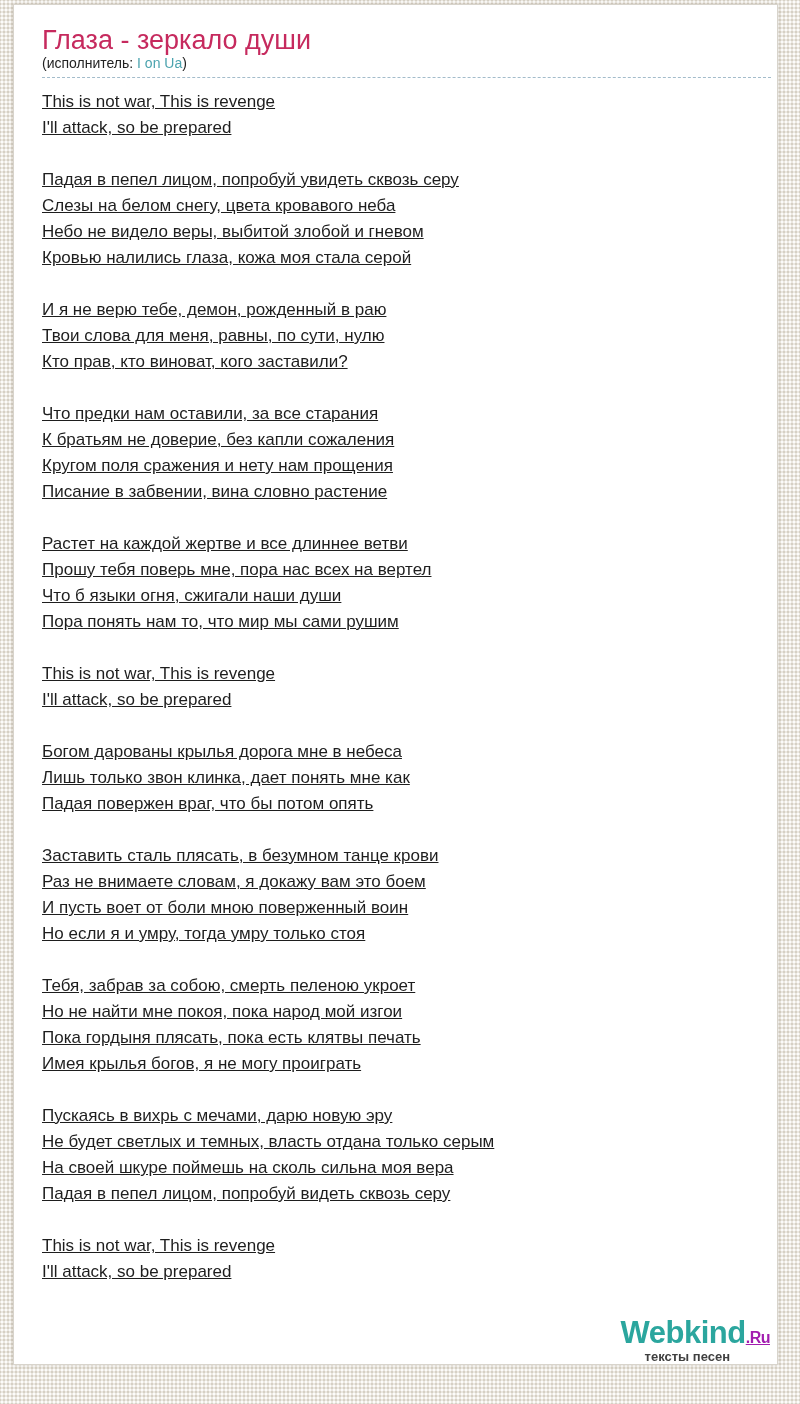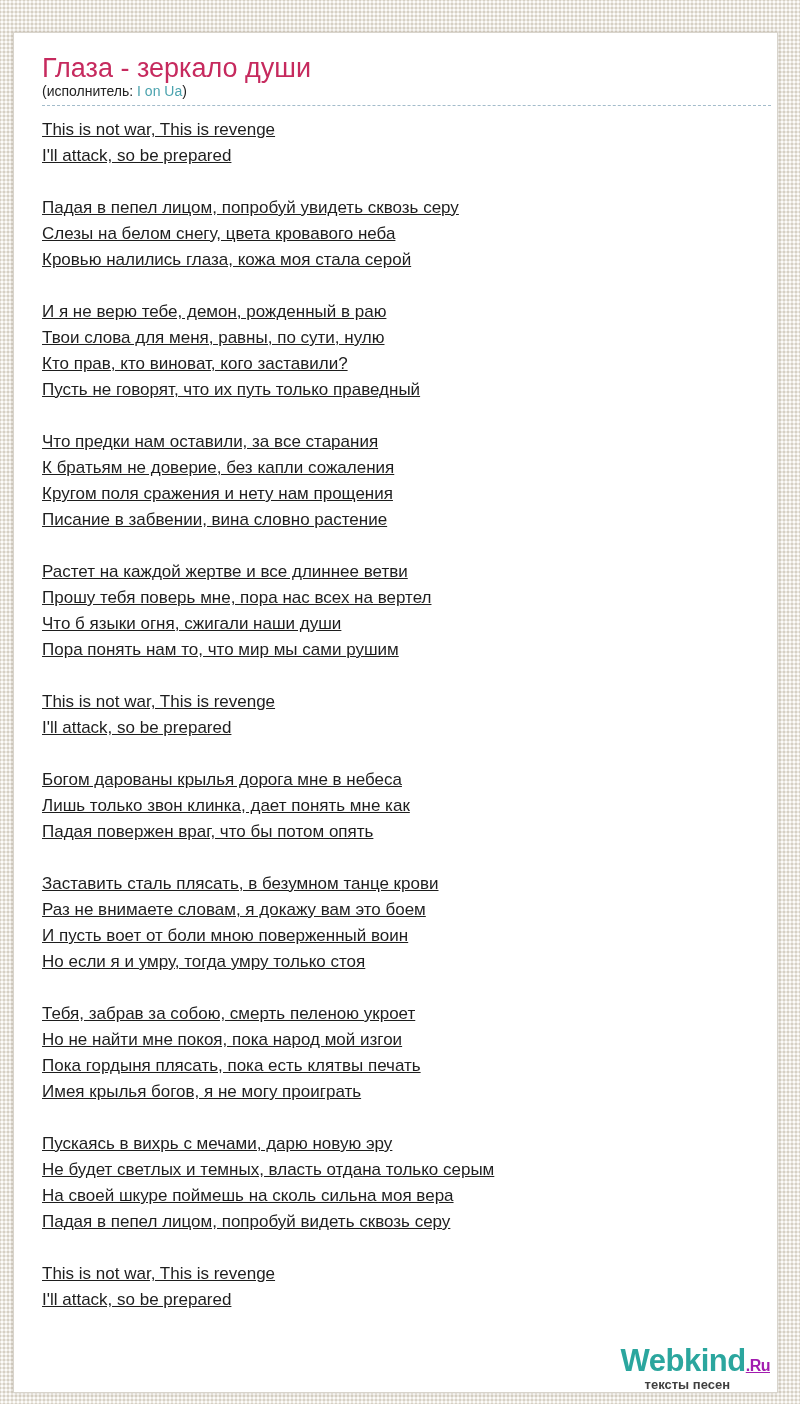--- a/index.html
+++ b/index.html
@@ -11,21 +11,21 @@
     background-color: #ece8e1;
     background-image:
       radial-gradient(rgba(255,255,255,.85) 1px, transparent 1.3px),
       radial-gradient(rgba(196,188,175,.55) 1px, transparent 1.3px);
     background-size: 4px 4px, 4px 4px;
     background-position: 0 0, 2px 2px;
     overflow: hidden;
   }
   .card {
     position: absolute;
-    left: 13px; top: 32px;
+    left: 13px; top: 4px;
     width: 765px; height: 1361px;
     box-sizing: border-box;
     background: #ffffff;
     border: 1px solid #d8d4cc;
     box-shadow: 0 0 4px rgba(120,110,95,.25);
   }
   h1.title {
     margin: 22px 4px 0 28px;
     font-size: 27px;
     line-height: 26px;
@@ -93,27 +93,27 @@
   <div class="separator"></div>
 
   <div class="lyrics" id="lyrics">
       <div class="stanza">
         <div class="line">This is not war, This is revenge</div>
         <div class="line">I'll attack, so be prepared</div>
       </div>
       <div class="stanza">
         <div class="line">Падая в пепел лицом, попробуй увидеть сквозь серу</div>
         <div class="line">Слезы на белом снегу, цвета кровавого неба</div>
+        <div class="line">Небо не видело веры, выбитой злобой и гневом</div>
         <div class="line">Кровью налились глаза, кожа моя стала серой</div>
       </div>
       <div class="stanza">
         <div class="line">И я не верю тебе, демон, рожденный в раю</div>
         <div class="line">Твои слова для меня, равны, по сути, нулю</div>
         <div class="line">Кто прав, кто виноват, кого заставили?</div>
-        <div class="line">Пусть не говорят, что их путь только праведный</div>
       </div>
       <div class="stanza">
         <div class="line">Что предки нам оставили, за все старания</div>
         <div class="line">К братьям не доверие, без капли сожаления</div>
         <div class="line">Кругом поля сражения и нету нам прощения</div>
         <div class="line">Писание в забвении, вина словно растение</div>
       </div>
       <div class="stanza">
         <div class="line">Растет на каждой жертве и все длиннее ветви</div>
         <div class="line">Прошу тебя поверь мне, пора нас всех на вертел</div>

